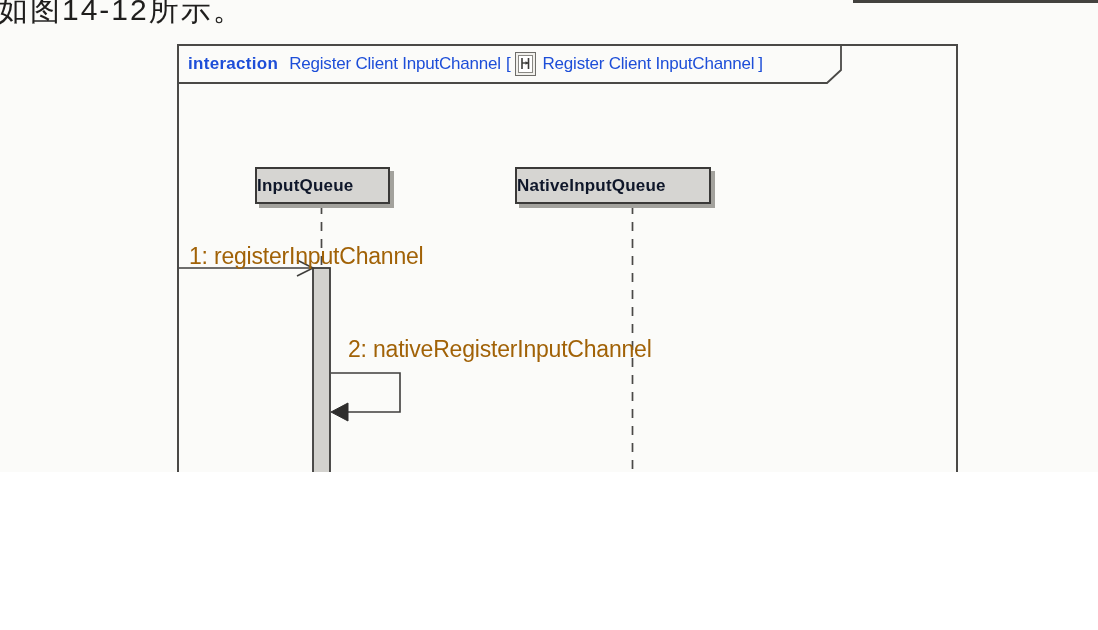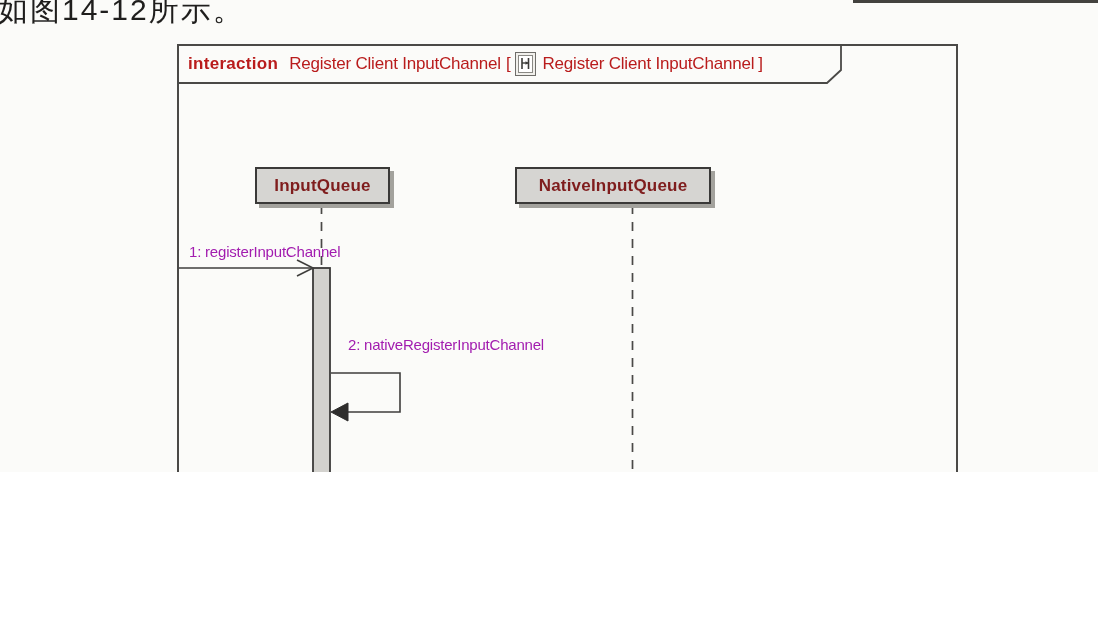--- a/index.html
+++ b/index.html
@@ -38,21 +38,21 @@
   }
   .frame-title {
     position: absolute;
     left: 188px;
     top: 51px;
     height: 26px;
     display: flex;
     align-items: center;
     font-size: 17px;
     letter-spacing: -0.2px;
-    color: #b91c1c;
+    color: #1d4ed8;
     white-space: nowrap;
   }
   .frame-title .keyword {
     font-weight: bold;
     letter-spacing: 0.3px;
     margin-right: 11px;
   }
   .frame-title .bracket-open { margin-left: 5px; margin-right: 5px; }
   .frame-title .bracket-close { margin-left: 4px; }
   .ref-icon {
@@ -62,35 +62,34 @@
     border: 1px solid #6e6d69;
     background: #f1f0ec;
     margin-right: 6px;
     align-items: center;
     justify-content: center;
   }
   .lifeline-head {
     position: absolute;
     display: flex;
     align-items: center;
-    justify-content: center;
     background: #d6d5d2;
     border: 2px solid #3a3938;
     box-shadow: 4px 4px 0 #a3a29d;
     font-weight: bold;
     font-size: 17px;
     letter-spacing: 0.2px;
-    color: #7f1d1d;
+    color: #0f172a;
   }
   #lifeline-head-1 { left: 255px; top: 167px; width: 135px; height: 37px; }
   #lifeline-head-2 { left: 515px; top: 167px; width: 196px; height: 37px; }
   .msg-label {
     position: absolute;
-    font-size: 15px;
-    color: #a21caf;
+    font-size: 23px;
+    color: #a16207;
     white-space: nowrap;
     letter-spacing: -0.2px;
   }
   #msg-label-1 { left: 189px; top: 243px; }
   #msg-label-2 { left: 348px; top: 336px; }
   #msg-label-3 { left: 377px; top: 462px; }
 </style>
 </head>
 <body>
 

